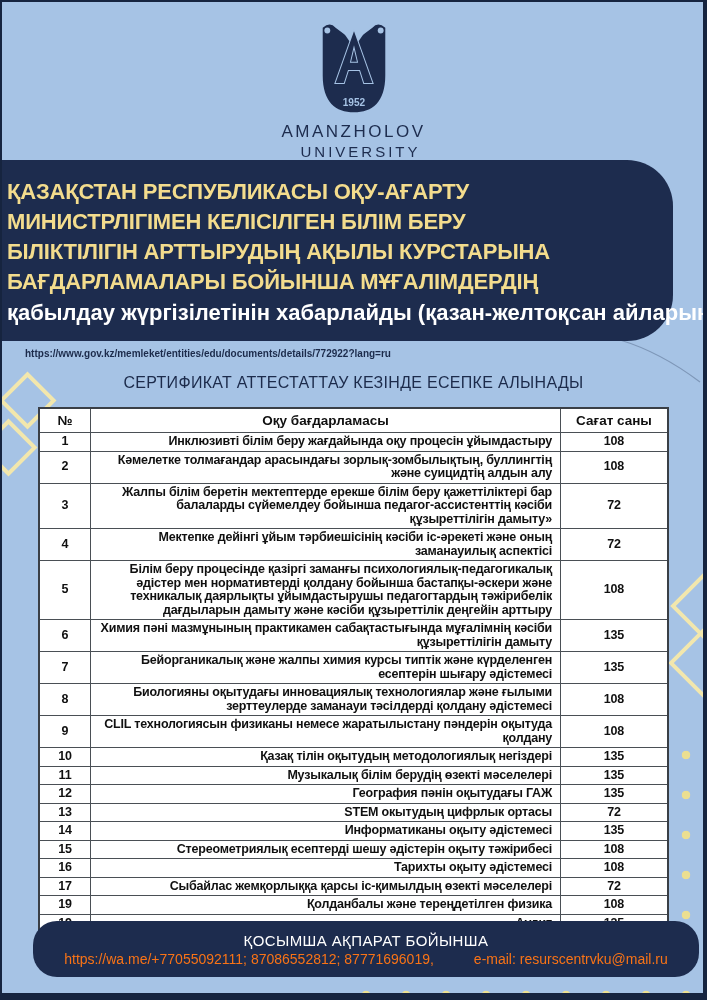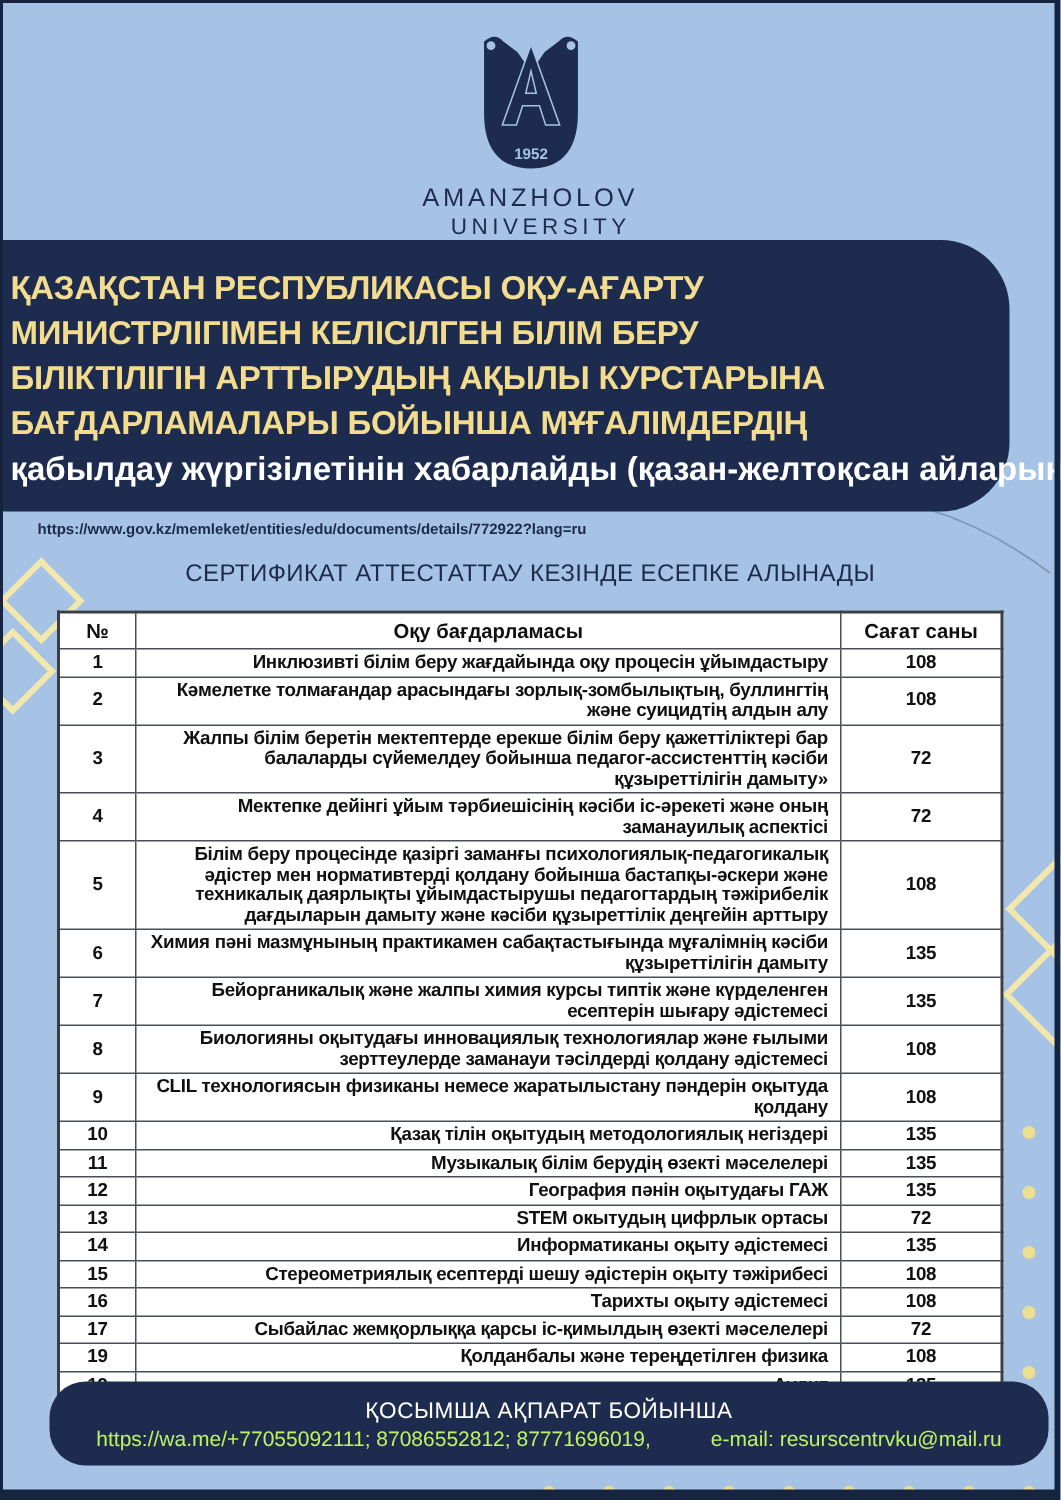--- a/index.html
+++ b/index.html
@@ -51,21 +51,21 @@
   .programs td{font-size:12.5px;line-height:13.5px;padding:2px 8px;letter-spacing:-0.2px;}
   .c-num{width:34px;text-align:center;}
   .c-hours{width:90px;text-align:center;font-size:13px;}
   td.c-prog{text-align:right;}
 
   
   .footer-pill{position:absolute;top:921px;left:33px;width:666px;height:56px;box-sizing:border-box;
     background:#1d2c4e;border-radius:24px;z-index:2;display:flex;flex-direction:column;
     justify-content:center;align-items:center;gap:2px;}
   .footer-title{color:#ffffff;font-size:15px;letter-spacing:.4px;}
-  .footer-line{display:flex;gap:40px;color:#bef264;font-size:14px;}
+  .footer-line{display:flex;gap:40px;color:#f97316;font-size:14px;}
 </style>
 </head>
 <body>
 
 <div class="deco diamond d1"></div>
 <div class="deco diamond d2"></div>
 <div class="deco diamond d3"></div>
 <div class="deco diamond d4"></div>
 <div class="deco dots"></div>
 <svg class="deco arc-svg" width="110" height="60">

